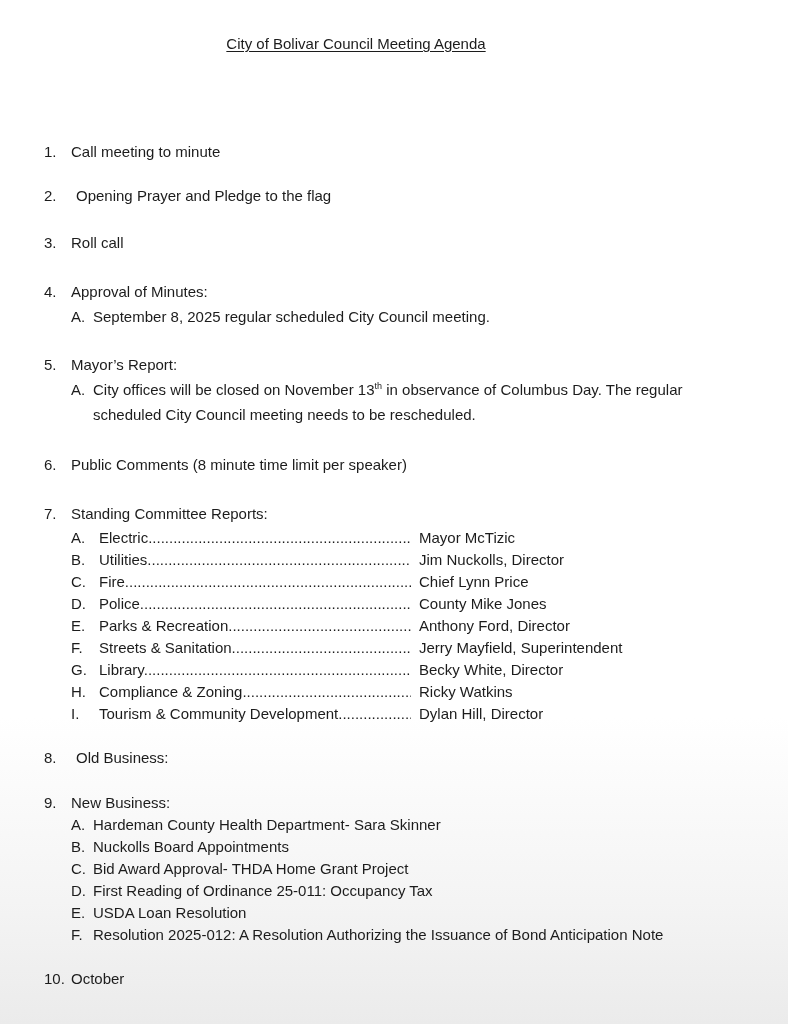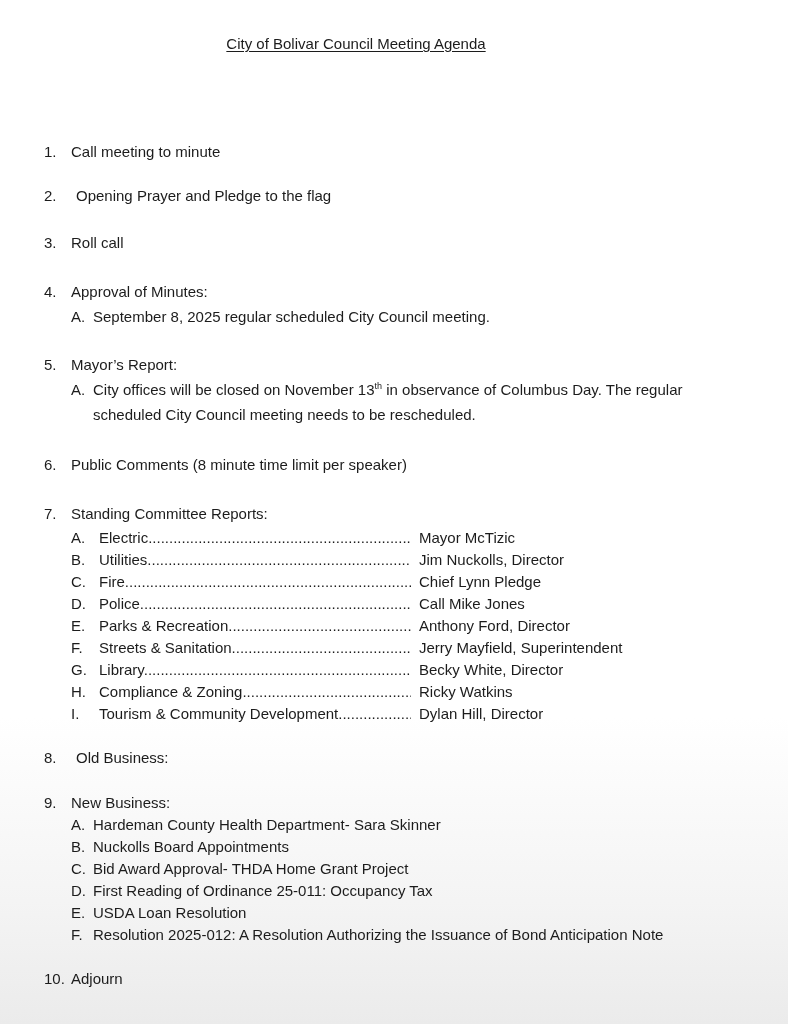--- a/index.html
+++ b/index.html
@@ -87,41 +87,41 @@
   </div>
 
   <div class="item" style="top:794px">
     <span class="num">9.</span>
     <span class="txt">New Business:</span>
   </div>
   <div id="newbiz"></div>
 
   <div class="item" style="top:970px">
     <span class="num">10.</span>
-    <span class="txt">Adjourn</span>
+    <span class="txt">October</span>
   </div>
 <div class="sub" style="top: 529px;">
       <span class="letter">A.</span>
       <span class="dots"><span class="lbl">Electric</span><span>........................................................................................................................................................................................................</span></span>
       <span class="who">Mayor McTizic</span>
     </div>
     <div class="sub" style="top: 551px;">
       <span class="letter">B.</span>
       <span class="dots"><span class="lbl">Utilities</span><span>........................................................................................................................................................................................................</span></span>
       <span class="who">Jim Nuckolls, Director</span>
     </div>
     <div class="sub" style="top: 573px;">
       <span class="letter">C.</span>
       <span class="dots"><span class="lbl">Fire</span><span>........................................................................................................................................................................................................</span></span>
-      <span class="who">Chief Lynn Pledge</span>
+      <span class="who">Chief Lynn Price</span>
     </div>
     <div class="sub" style="top: 595px;">
       <span class="letter">D.</span>
       <span class="dots"><span class="lbl">Police</span><span>........................................................................................................................................................................................................</span></span>
-      <span class="who">Call Mike Jones</span>
+      <span class="who">County Mike Jones</span>
     </div>
     <div class="sub" style="top: 617px;">
       <span class="letter">E.</span>
       <span class="dots"><span class="lbl">Parks &amp; Recreation</span><span>........................................................................................................................................................................................................</span></span>
       <span class="who">Anthony Ford, Director</span>
     </div>
     <div class="sub" style="top: 639px;">
       <span class="letter">F.</span>
       <span class="dots"><span class="lbl">Streets &amp; Sanitation</span><span>........................................................................................................................................................................................................</span></span>
       <span class="who">Jerry Mayfield, Superintendent</span>

